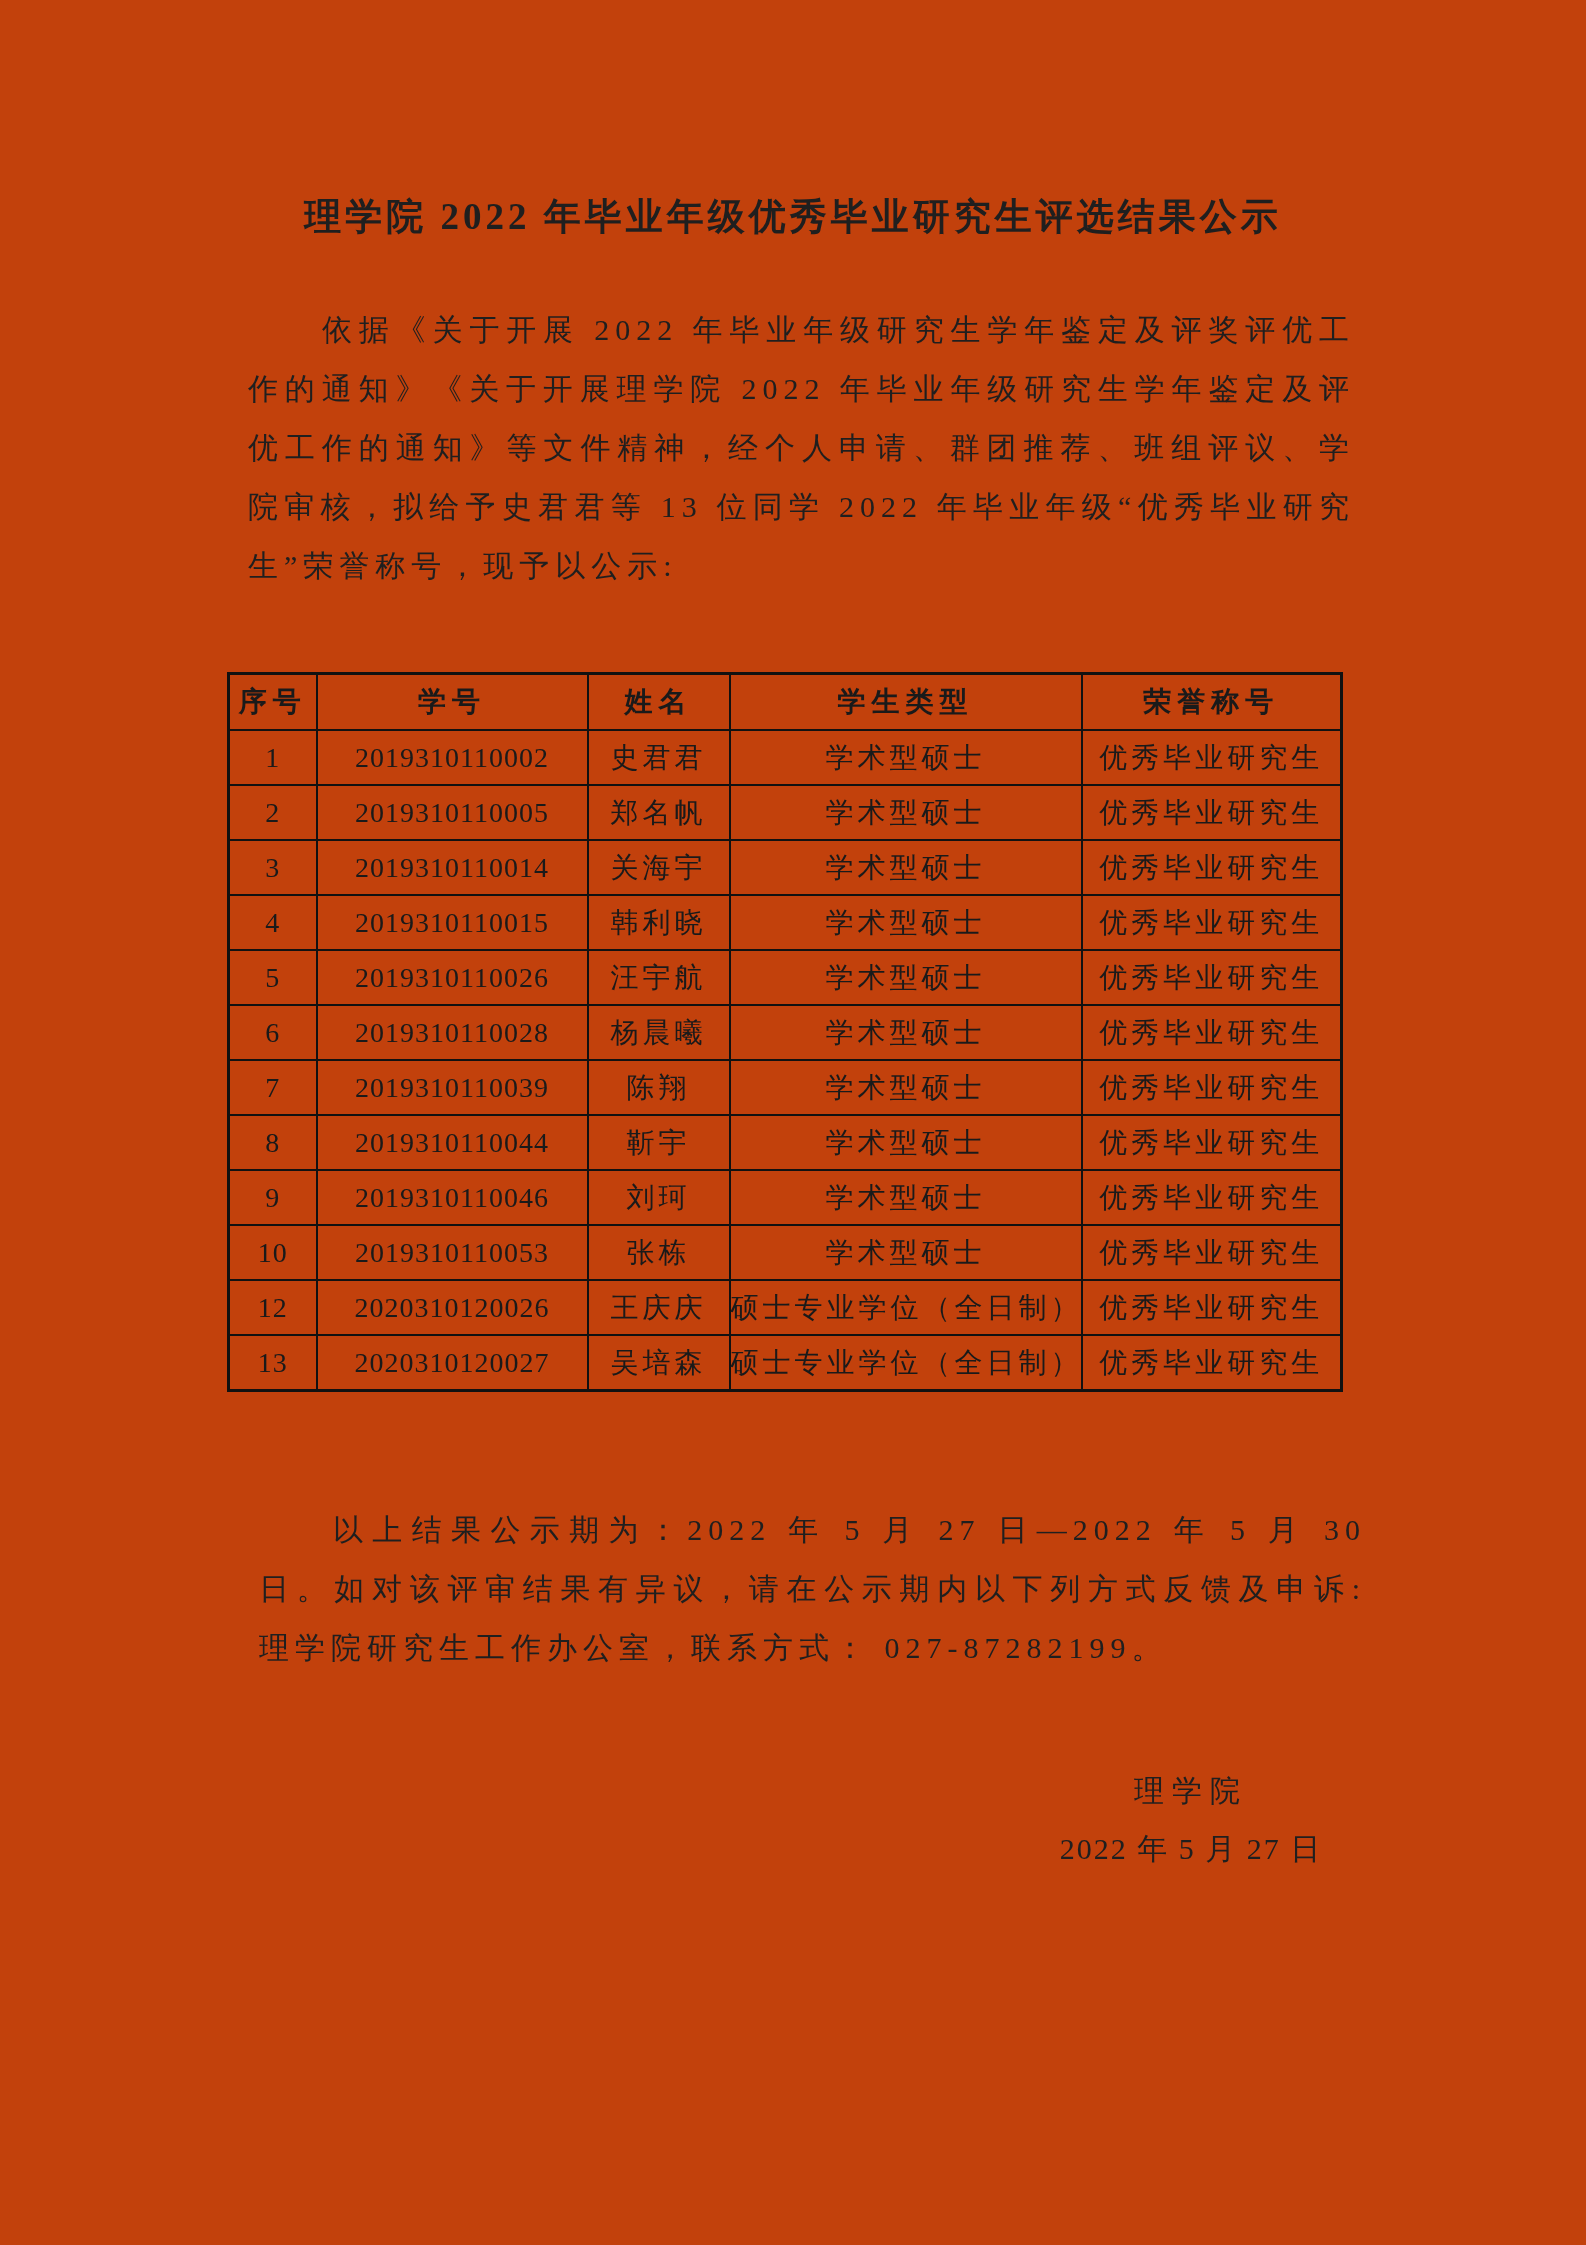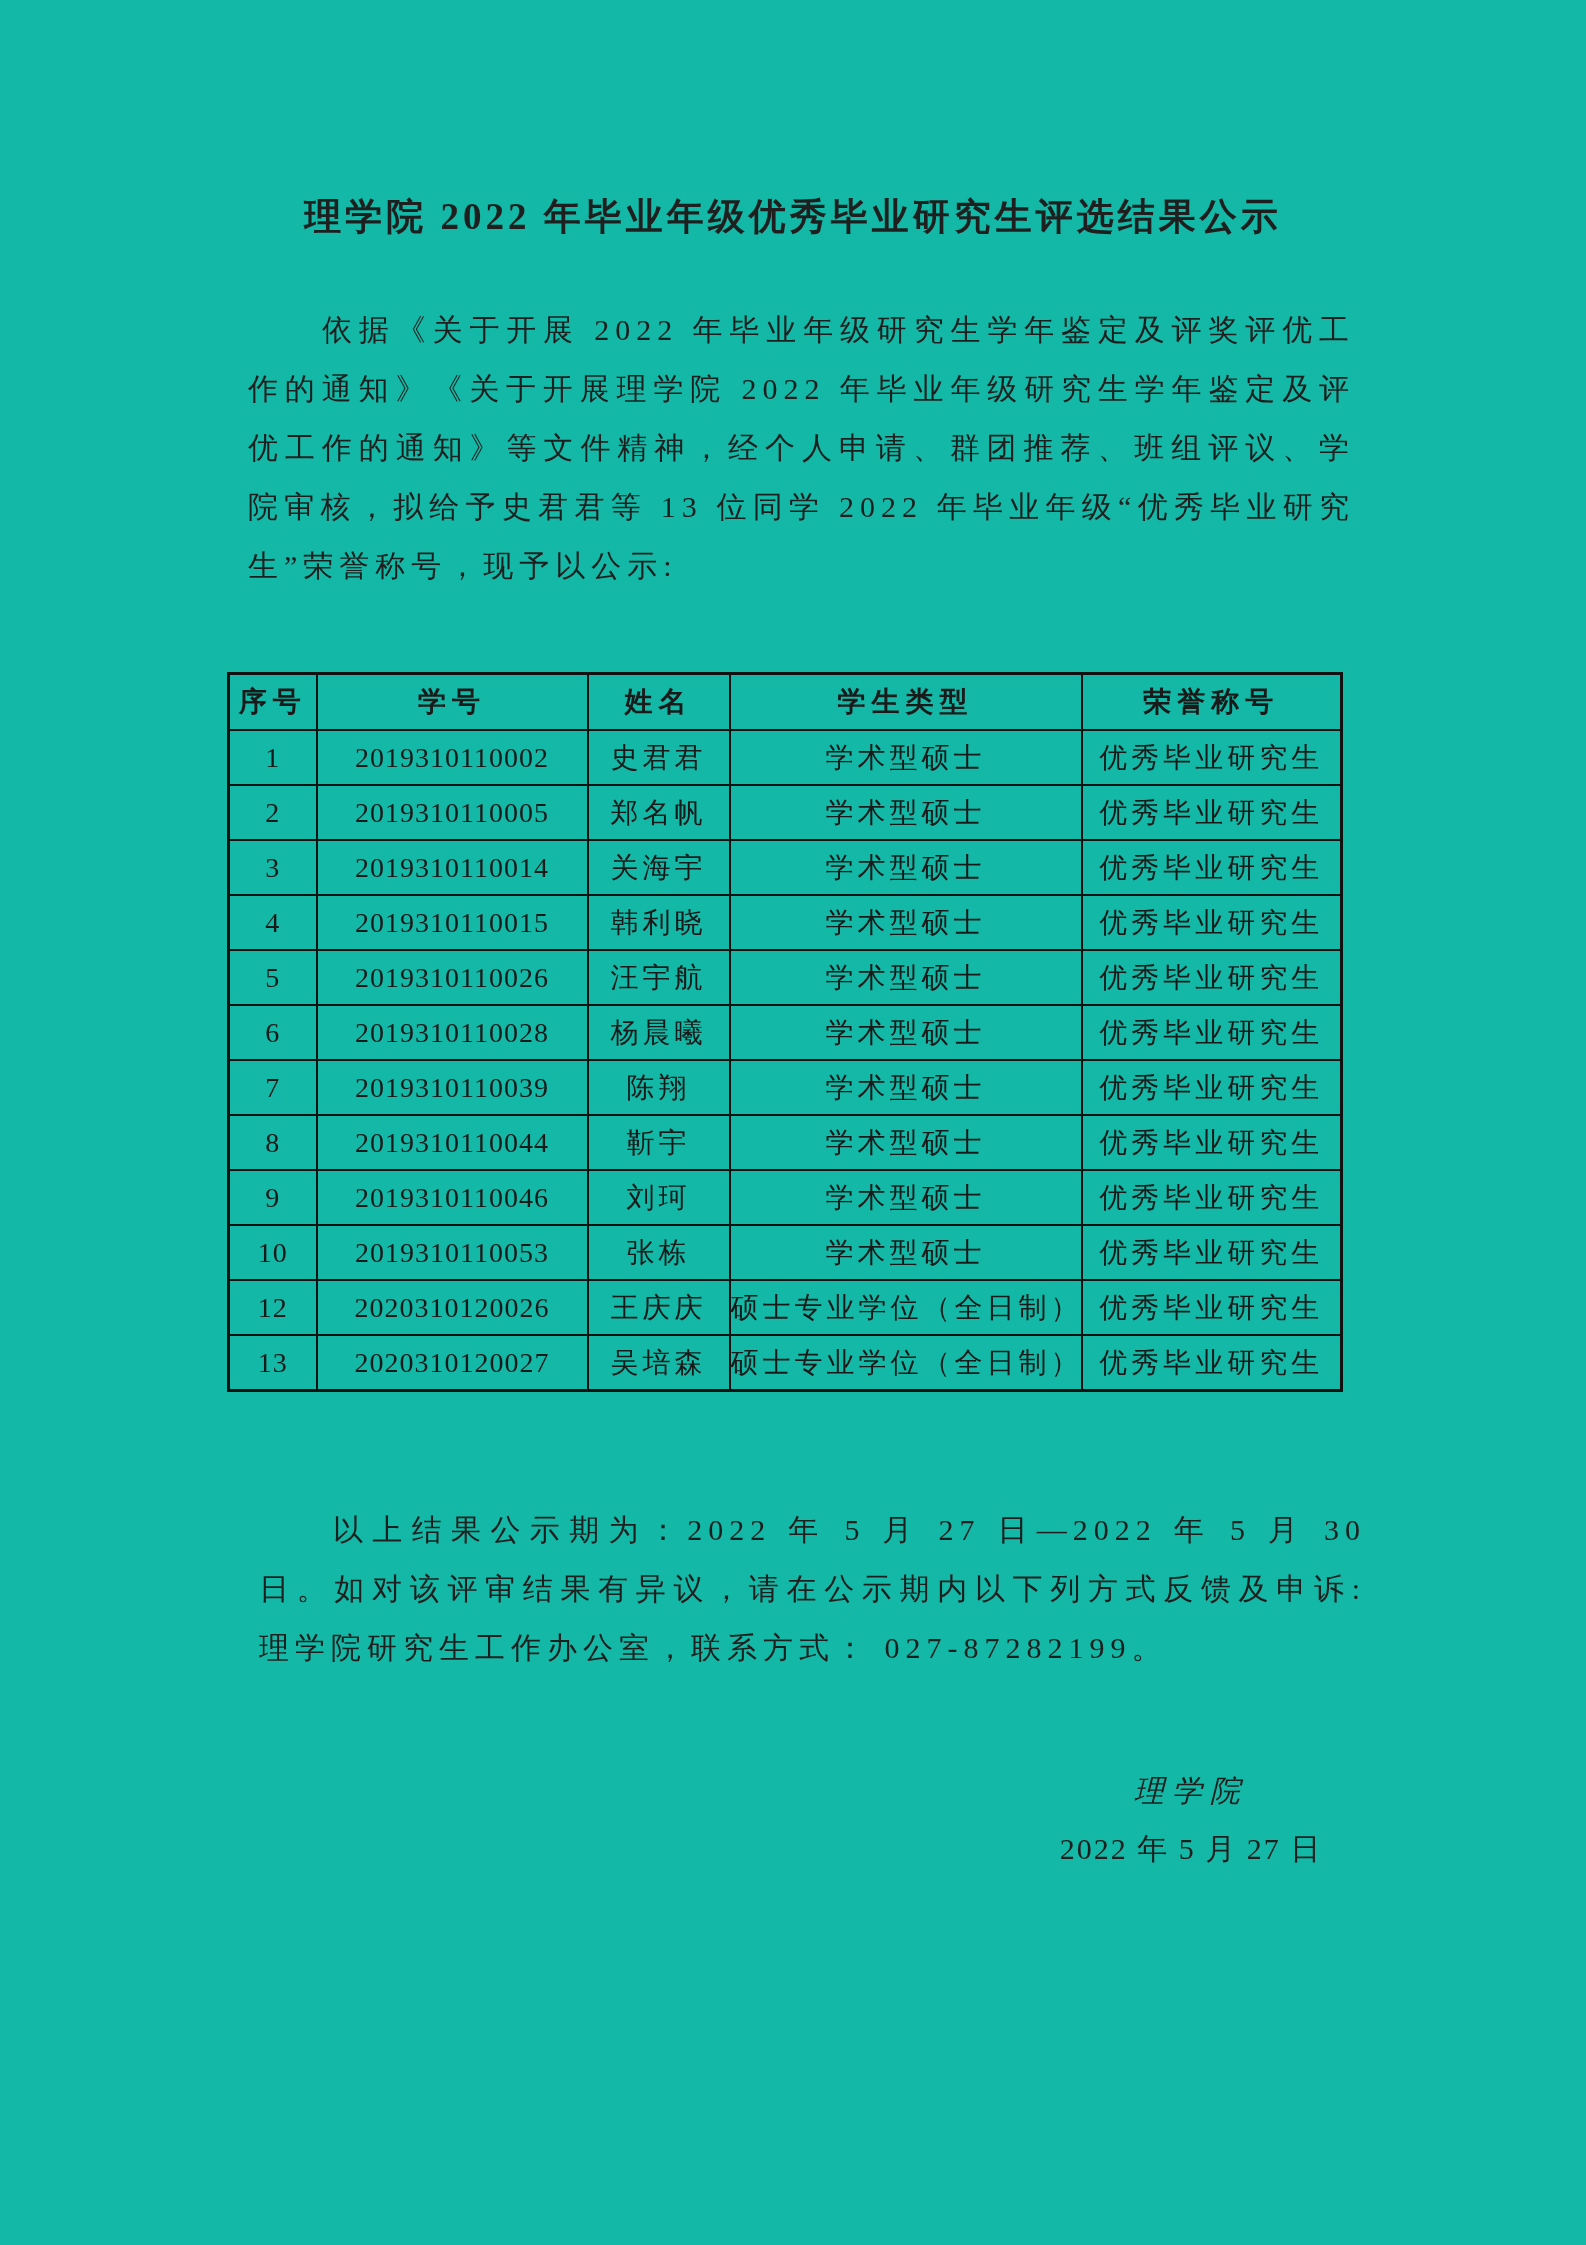--- a/index.html
+++ b/index.html
@@ -4,21 +4,21 @@
 <style>
   html, body {
     margin: 0;
     padding: 0;
     background: #ffffff;
   }
   .page {
     position: relative;
     width: 1586px;
     height: 2245px;
-    background: #14b8a6;
+    background: #c2410c;
     overflow: hidden;
     font-family: "Liberation Serif", "DejaVu Serif", serif;
     color: #1f1f1f;
   }
   .doc-title {
     position: absolute;
     top: 186px;
     left: 0;
     width: 100%;
     margin: 0;
@@ -78,21 +78,21 @@
   table.results td.num-cell { letter-spacing: 1px; }
   .signature {
     position: absolute;
     top: 1762px;
     left: 1048px;
     width: 286px;
     text-align: center;
     font-size: 30px;
     line-height: 58px;
   }
-  .signature .org { letter-spacing: 8px; font-style: italic; }
+  .signature .org { letter-spacing: 8px; }
   .signature .date { letter-spacing: 2px; text-align: center; }
 </style>
 </head>
 <body>
 
 <div class="page">
 
   <h1 class="doc-title">理学院 2022 年毕业年级优秀毕业研究生评选结果公示</h1>
 
   <p class="para intro-para">依据《关于开展 2022 年毕业年级研究生学年鉴定及评奖评优工作的通知》《关于开展理学院 2022 年毕业年级研究生学年鉴定及评优工作的通知》等文件精神，经个人申请、群团推荐、班组评议、学院审核，拟给予史君君等 13 位同学 2022 年毕业年级“优秀毕业研究生”荣誉称号，现予以公示:</p>

